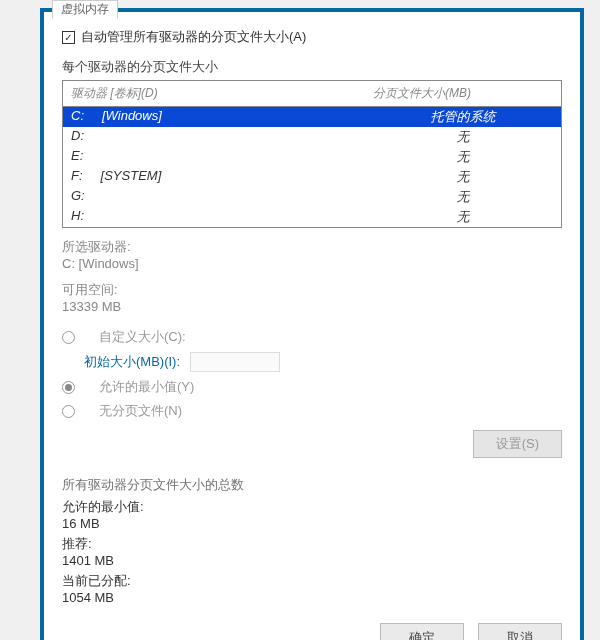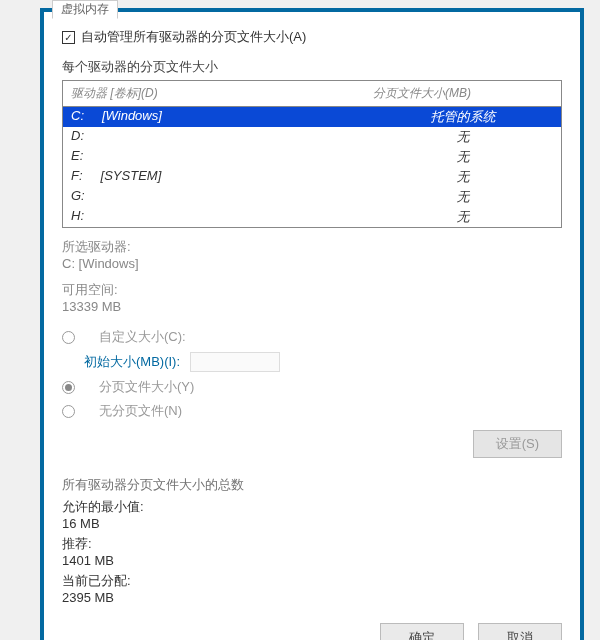--- a/index.html
+++ b/index.html
@@ -216,21 +216,21 @@
     <div class="radio-row">
       <span class="radio"></span>
       <span>自定义大小(C):</span>
     </div>
     <div class="size-input-row">
       <span>初始大小(MB)(I):</span>
       <span class="text-input"></span>
     </div>
     <div class="radio-row">
       <span class="radio checked"></span>
-      <span>分页文件大小(Y)</span>
+      <span>允许的最小值(Y)</span>
     </div>
     <div class="radio-row">
       <span class="radio"></span>
       <span>无分页文件(N)</span>
     </div>
   </div>
 
   <div class="set-button-row">
     <button class="btn disabled">设置(S)</button>
   </div>
@@ -240,21 +240,21 @@
     <div class="info-row">
       <div class="lbl">允许的最小值:</div>
       <div class="val">16 MB</div>
     </div>
     <div class="info-row">
       <div class="lbl">推荐:</div>
       <div class="val">1401 MB</div>
     </div>
     <div class="info-row">
       <div class="lbl">当前已分配:</div>
-      <div class="val">2395 MB</div>
+      <div class="val">1054 MB</div>
     </div>
   </div>
 
   <div class="button-bar">
     <button class="btn">确定</button>
     <button class="btn">取消</button>
   </div>
 </div>
 
 </body></html>

